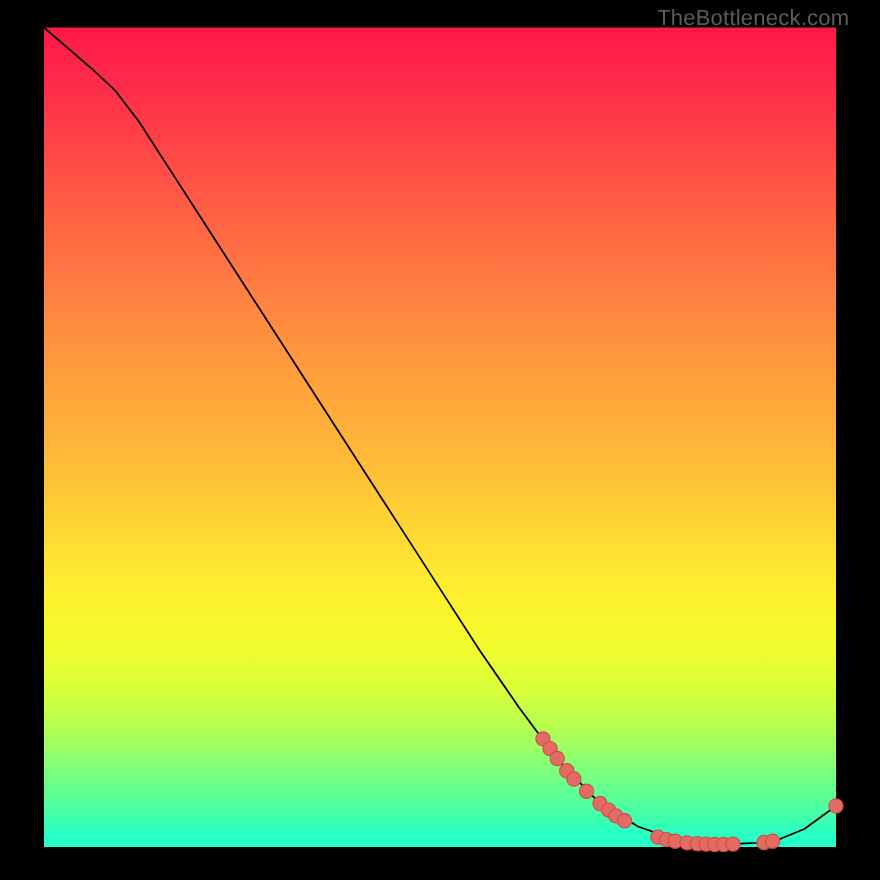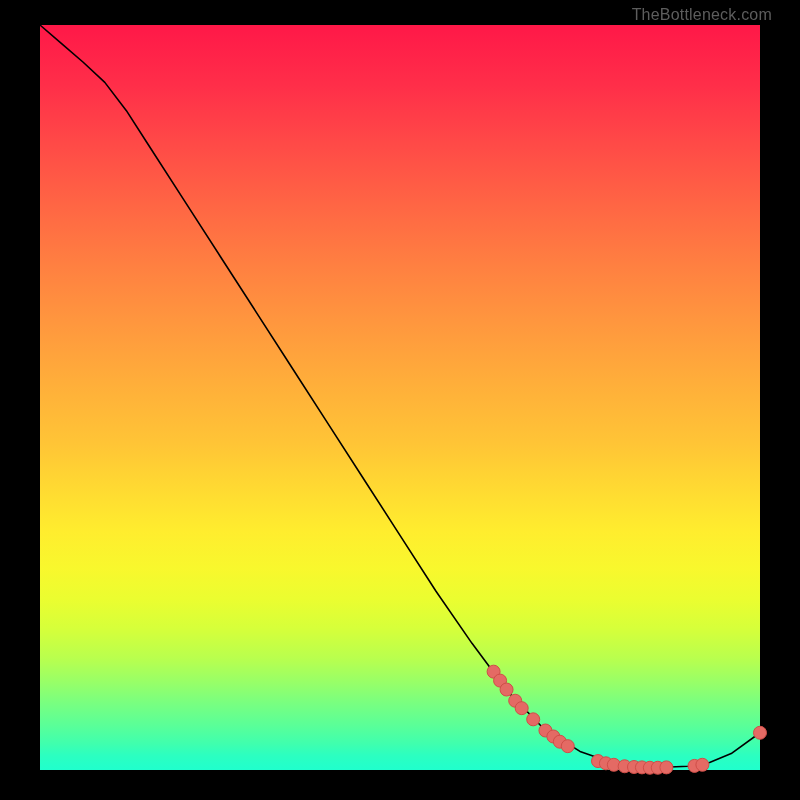--- a/index.html
+++ b/index.html
@@ -8,21 +8,21 @@
     position: absolute;
     left: 0; top: 0;
     width: 800px; height: 800px;
     background: #000;
   }
   .watermark {
     position: absolute;
     top: 6px;
     right: 28px;
     font-family: Arial, Helvetica, sans-serif;
-    font-size: 16px;
+    font-size: 20px;
     color: #5d5d5d;
     letter-spacing: 0.2px;
   }
   .plot {
     position: absolute;
     left: 40px;
     top: 25px;
     width: 720px;
     height: 745px;
   }

